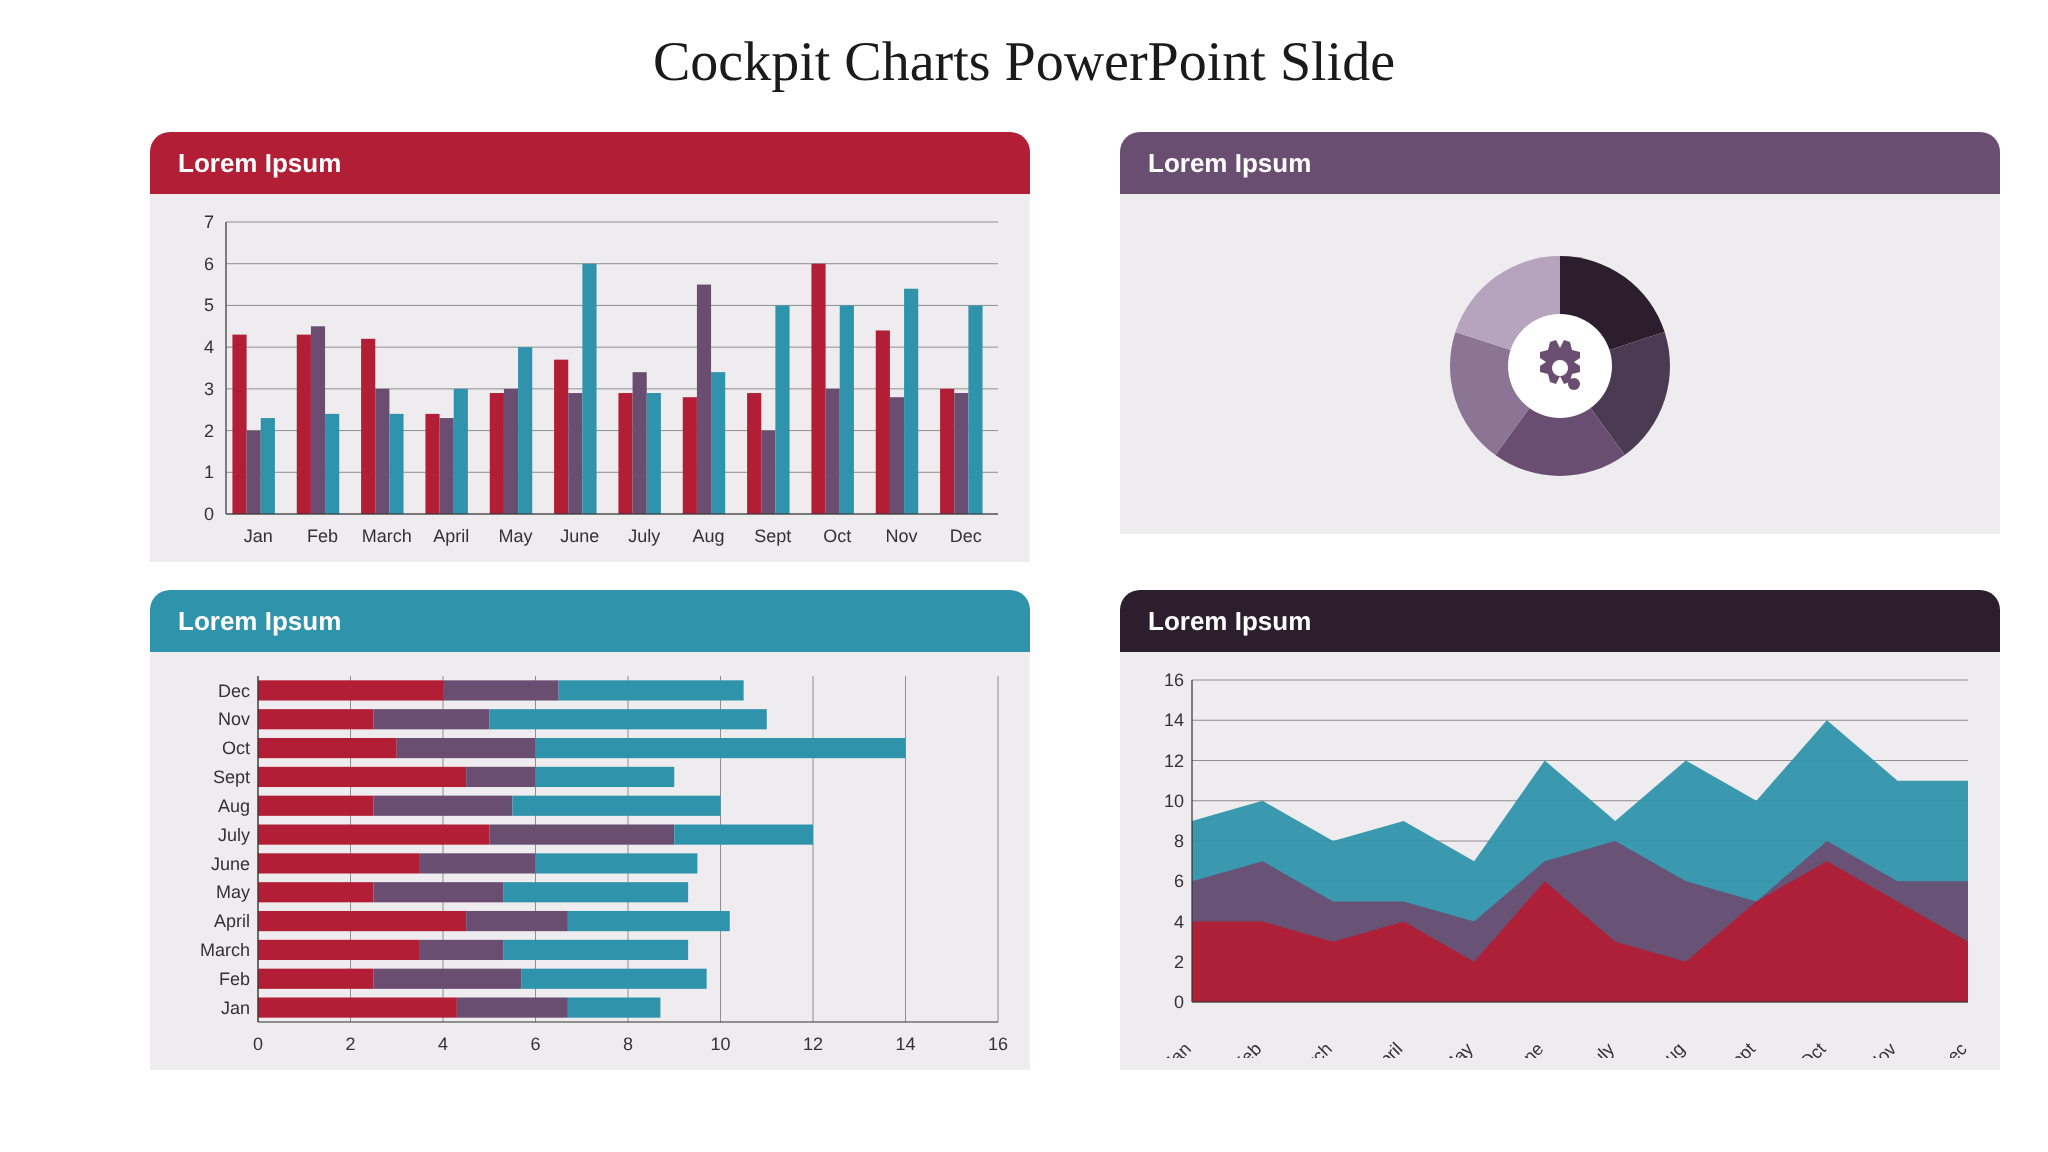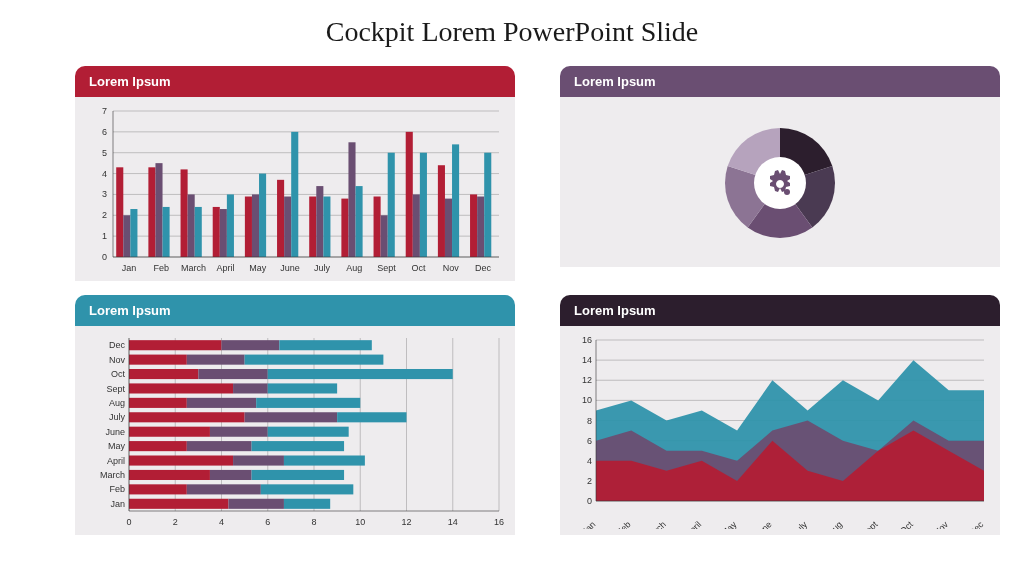--- a/index.html
+++ b/index.html
@@ -51,21 +51,21 @@
   .lbl-rot { font: 9px Arial, sans-serif; fill: #333; }
 
   .donut-center {
     fill: #fff;
   }
   .gear { fill: #6a4e72; }
 </style>
 </head>
 <body>
 
-<h1 class="title">Cockpit Lorem PowerPoint Slide</h1>
+<h1 class="title">Cockpit Charts PowerPoint Slide</h1>
 
 <div class="grid">
 
   <div class="panel">
     <div class="panel-header hdr-red">Lorem Ipsum</div>
     <div class="panel-body">
       <svg width="420" height="170" id="chart-tl">
           <line x1="28" x2="414" y1="152" y2="152" class="grid-line"></line>
           <text x="22" y="155" text-anchor="end" class="lbl">0</text>
           <line x1="28" x2="414" y1="131.14285714285714" y2="131.14285714285714" class="grid-line"></line>

